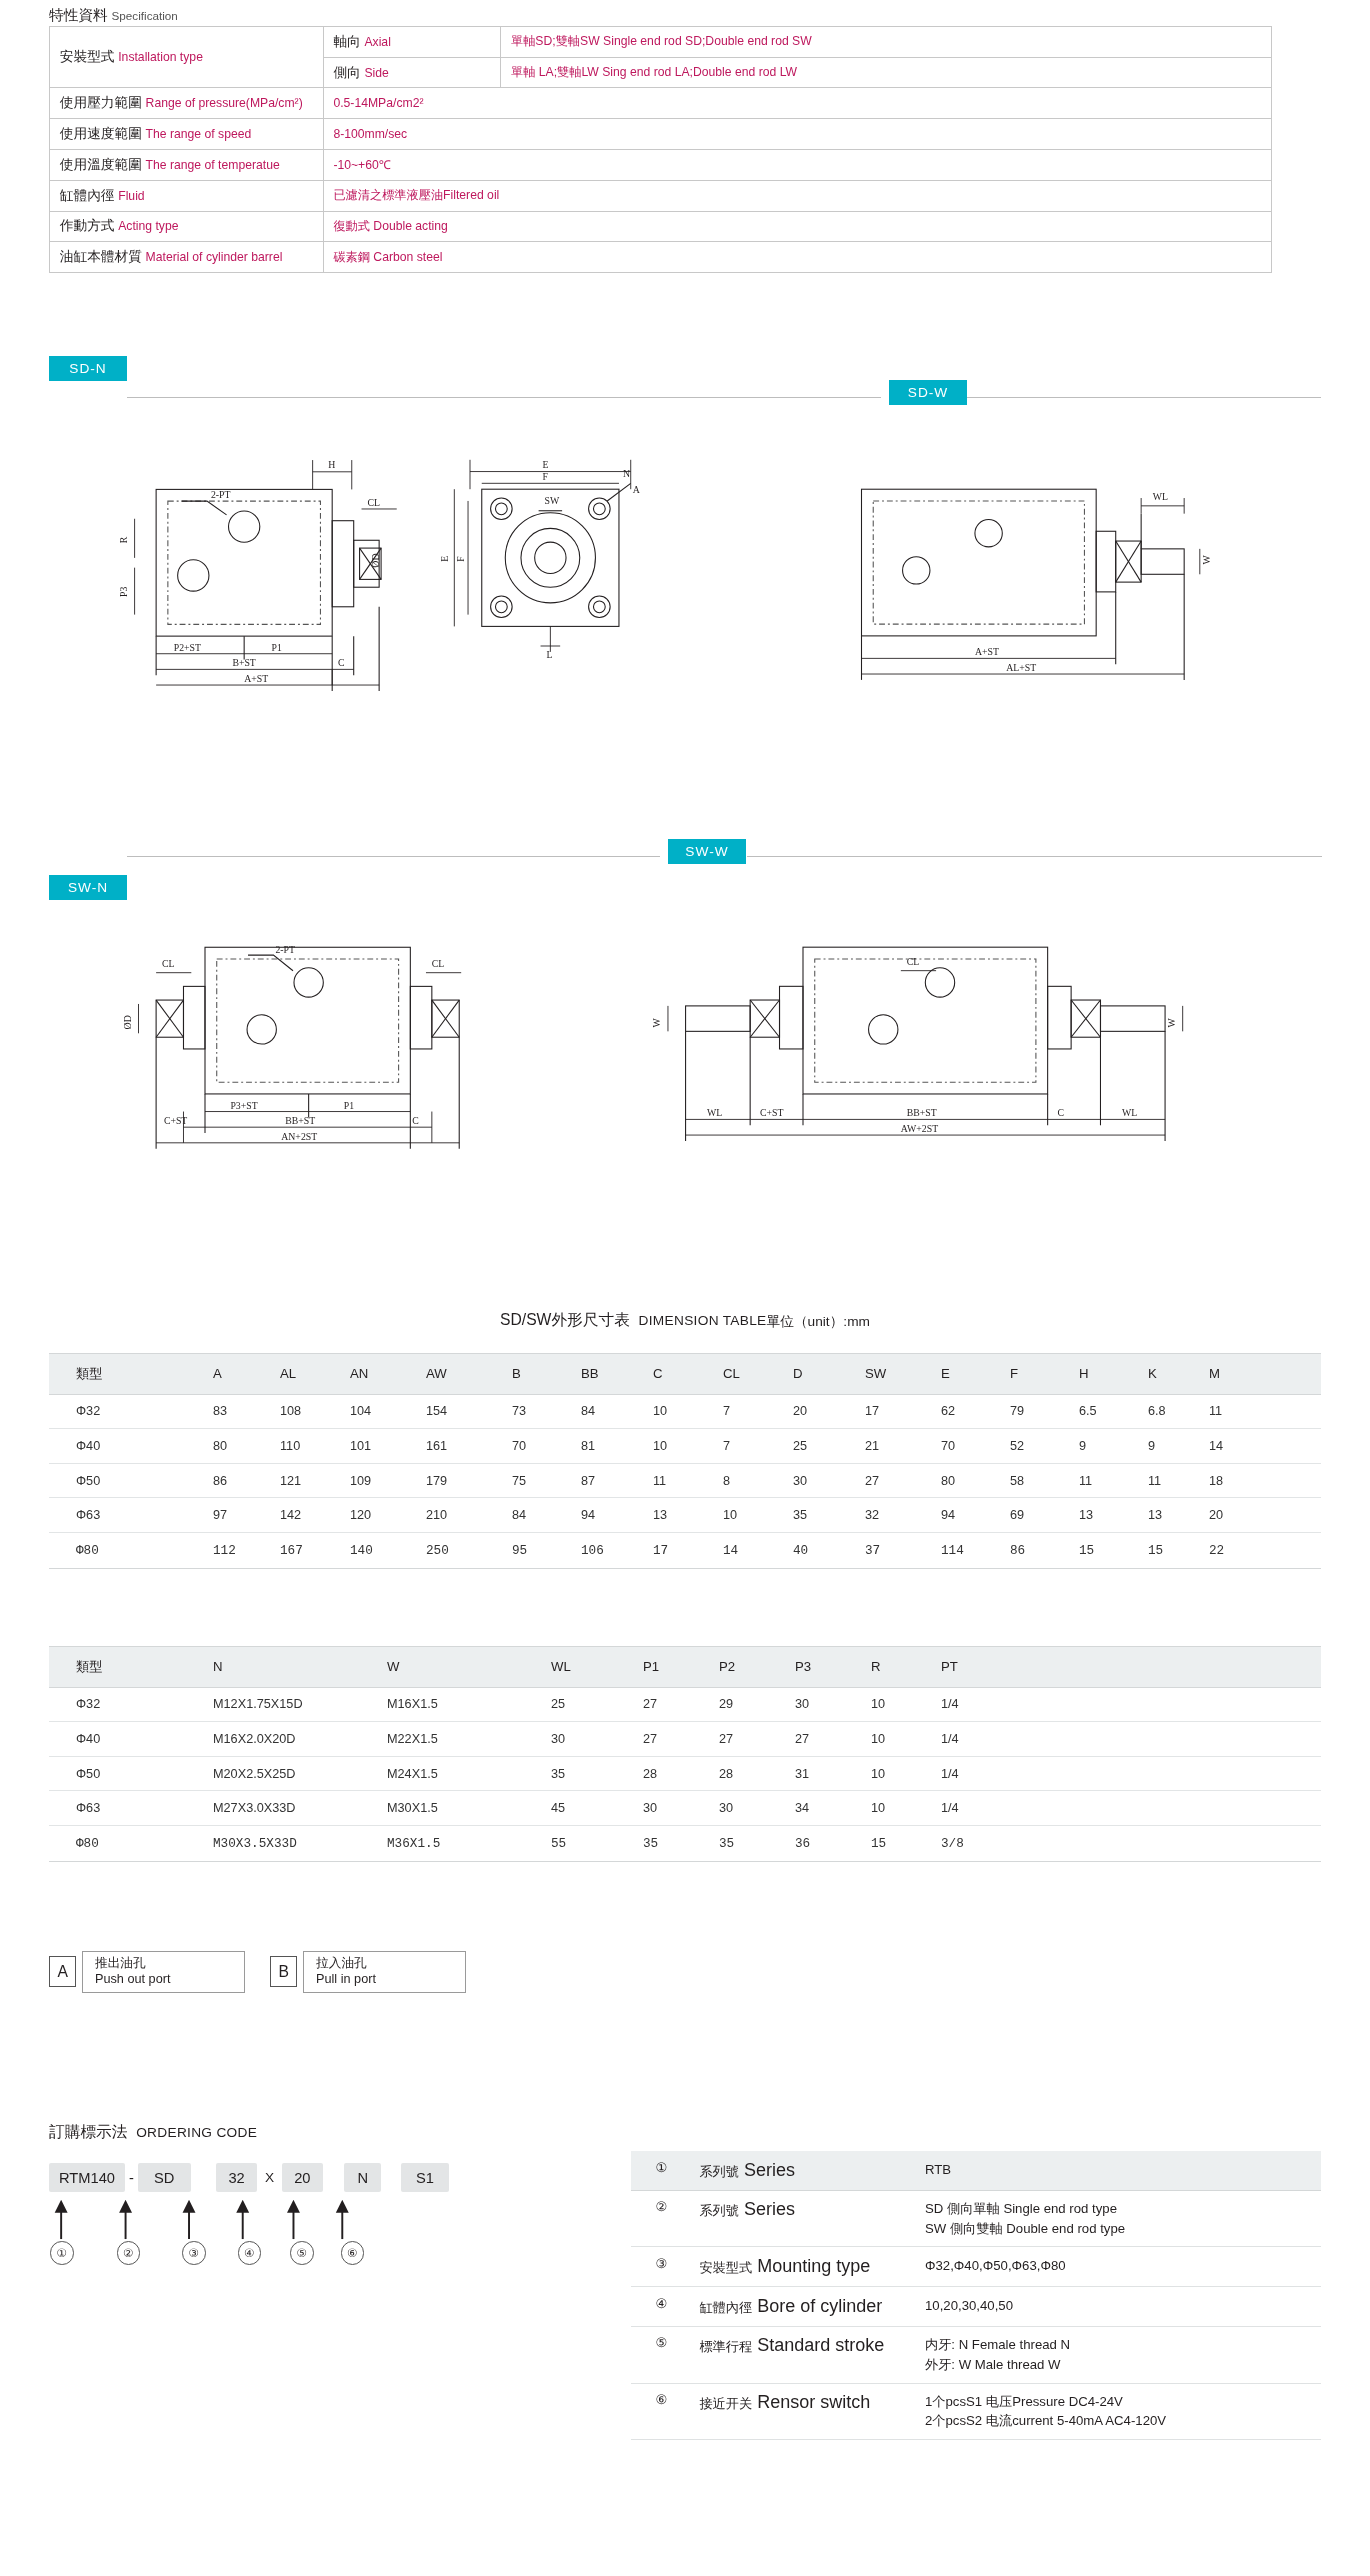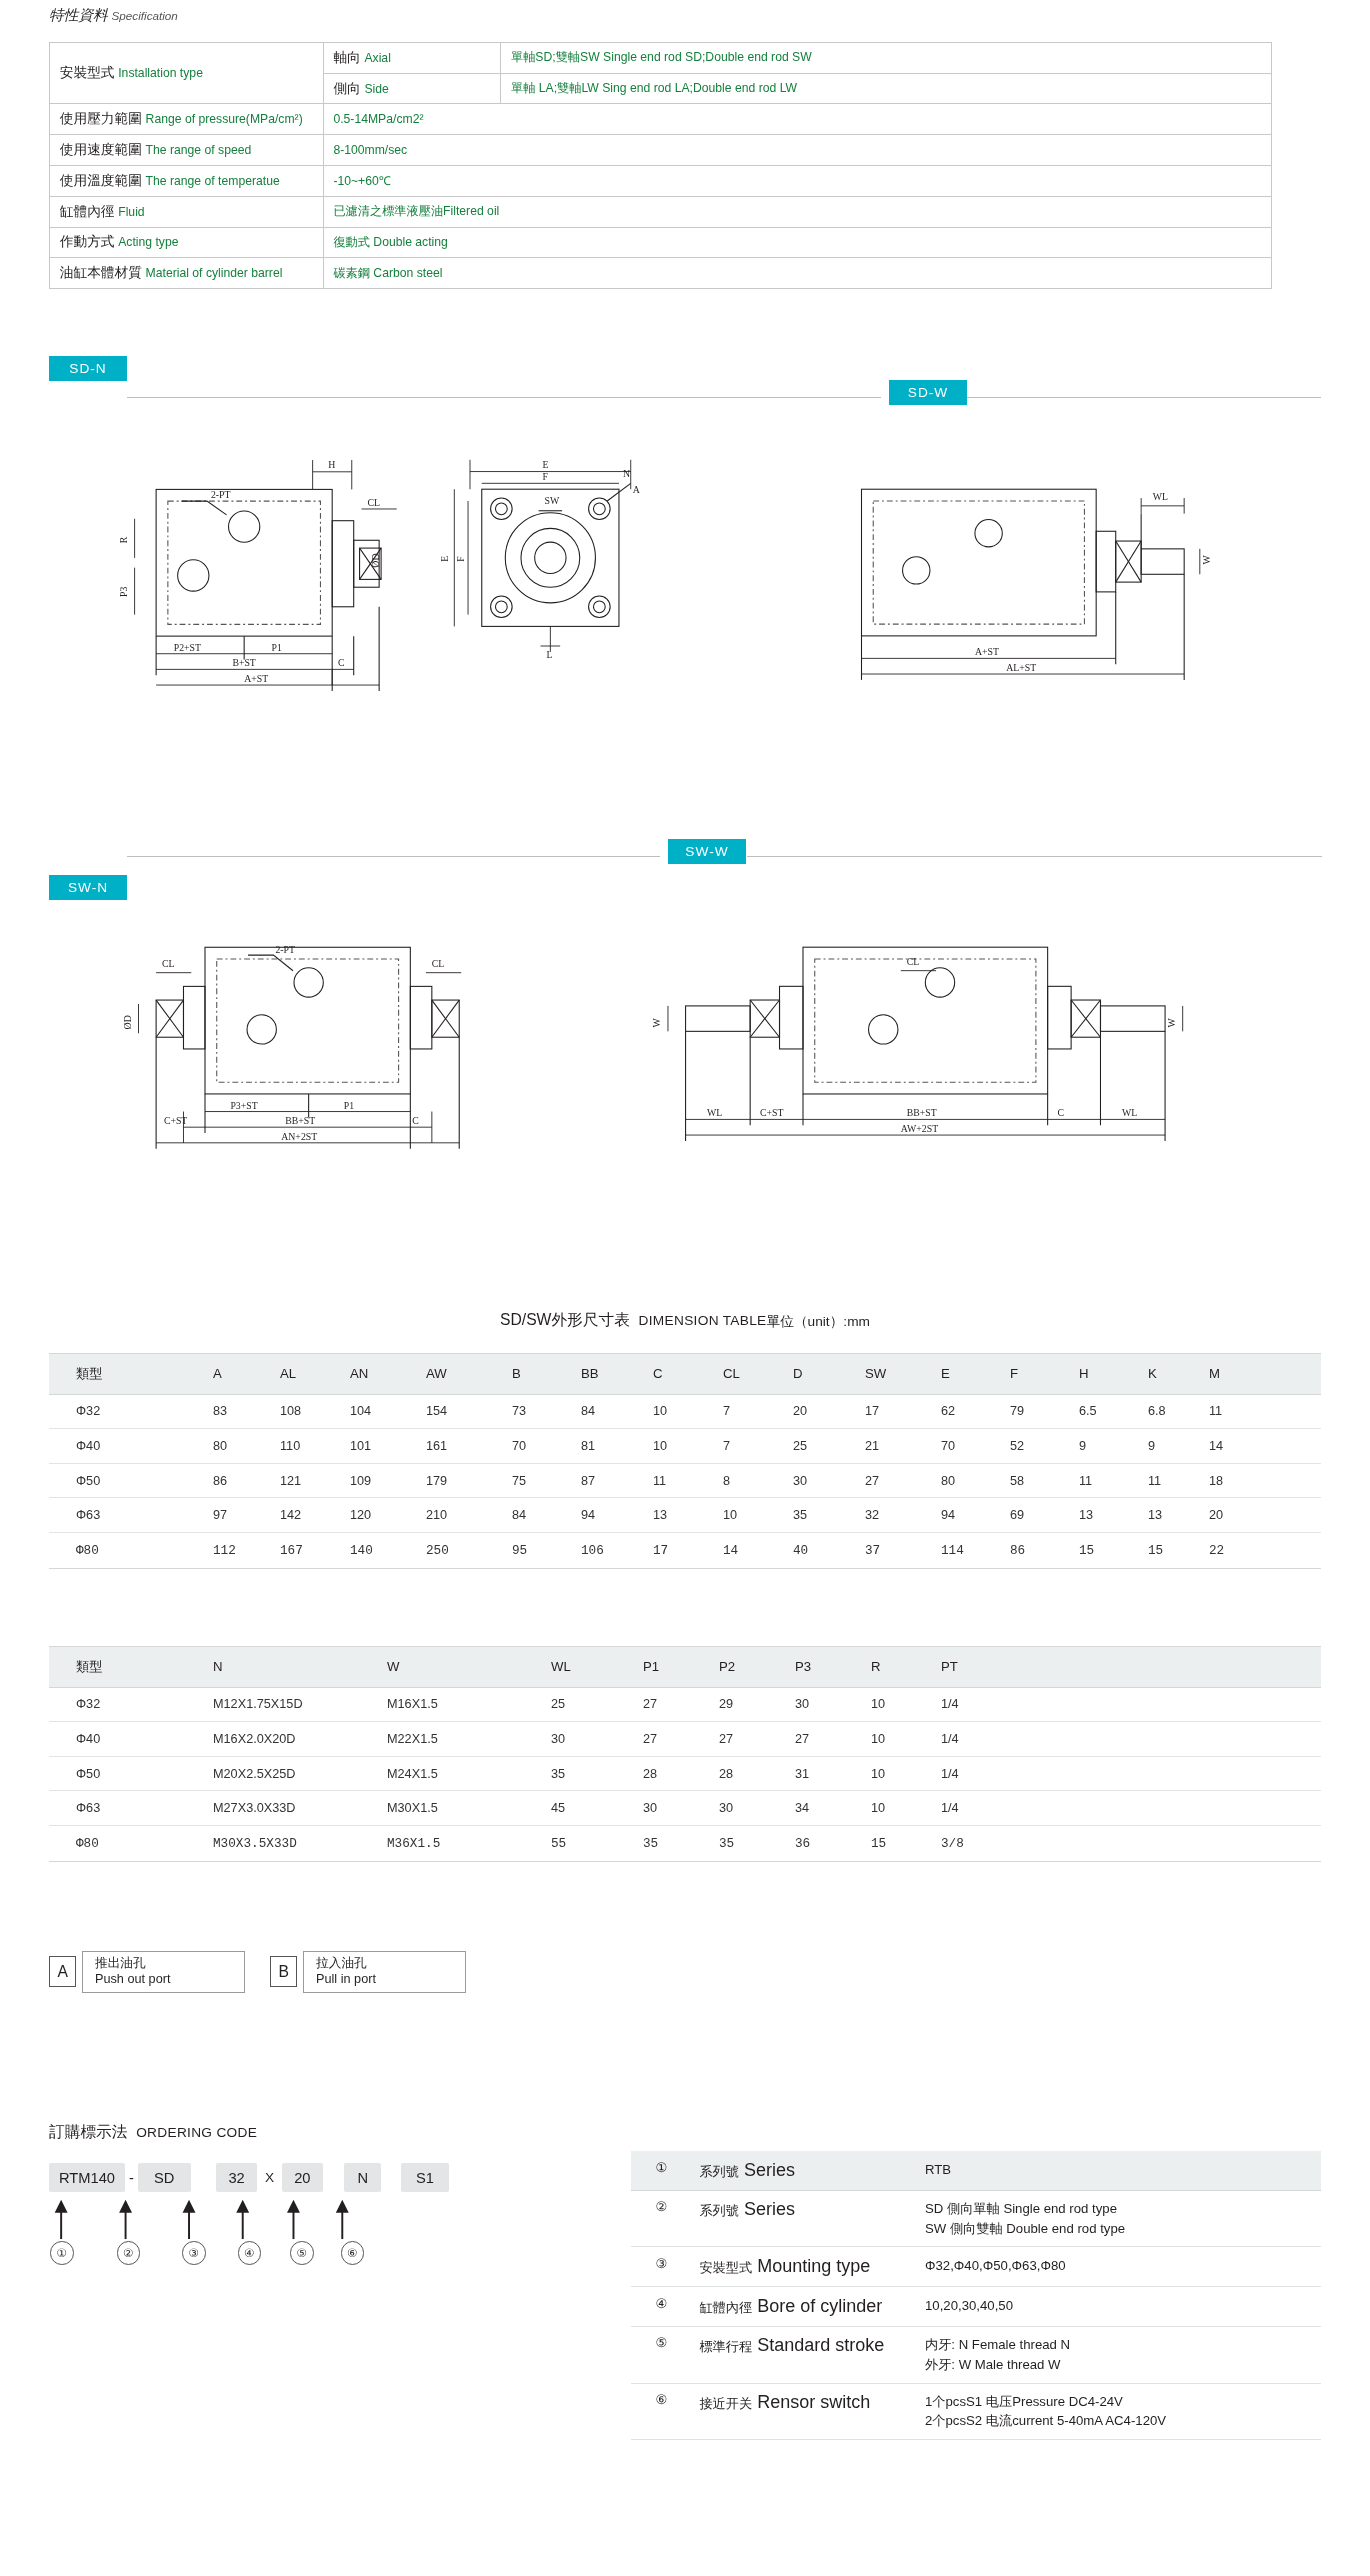--- a/index.html
+++ b/index.html
@@ -7,29 +7,29 @@
     width:1370px;
     background:#ffffff;
     font-family:"Liberation Sans", sans-serif;
     color:#231f20;
     -webkit-font-smoothing:antialiased;
   }
   .page{position:relative;width:1370px;height:2576px;}
 
   
   .spec-wrap{position:absolute;left:49px;top:5.9px;width:1223px;}
-  .spec-title{font-size:13.7px;margin-bottom:17px;font-style:italic;}
+  .spec-title{font-size:13.7px;margin-bottom:1px;}
   .spec-title .cn{font-size:14.7px;}
   .spec-title .en{font-size:11.7px;color:#555;}
   table.spec{border-collapse:collapse;width:1223px;font-size:13.2px;}
   table.spec td{border:1px solid #c8c8c8;padding:5.9px 9.8px;vertical-align:middle;}
   table.spec td.lbl{width:253px;}
   table.spec td.sub{width:157px;}
   .cnt{font-size:13.7px;}
-  .ent{font-size:12.2px;color:#15803d;}
+  .ent{font-size:12.2px;color:#be185d;}
 
   
   .tag{
     position:absolute;background:#00b0c7;color:#fff;font-size:13.7px;
     letter-spacing:1px;padding:4.9px 0;text-align:center;width:78px;
   }
   .tagline{position:absolute;height:1px;background:#bdbdbd;}
 
   
   .draw{position:absolute;}

